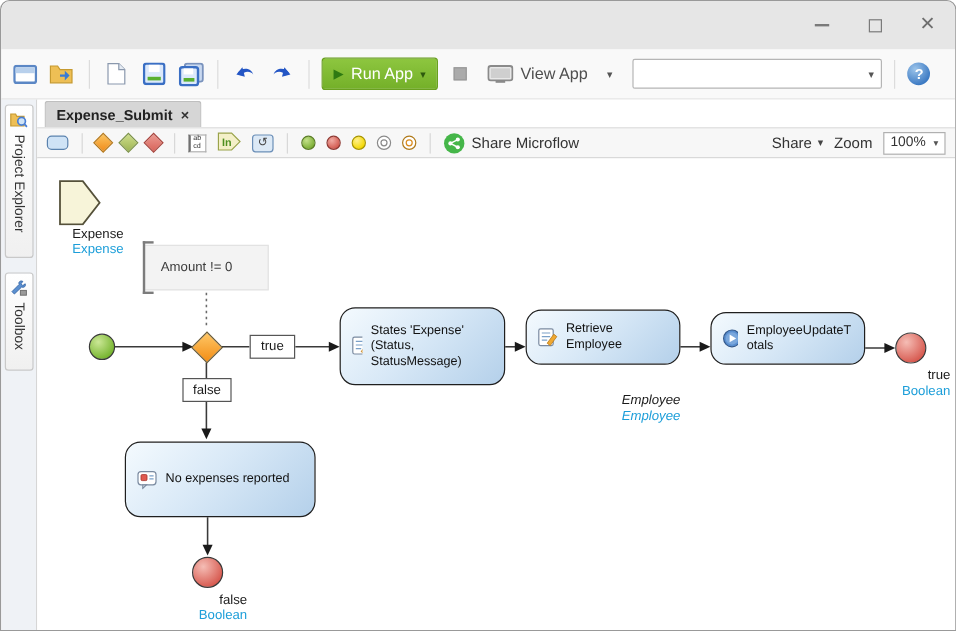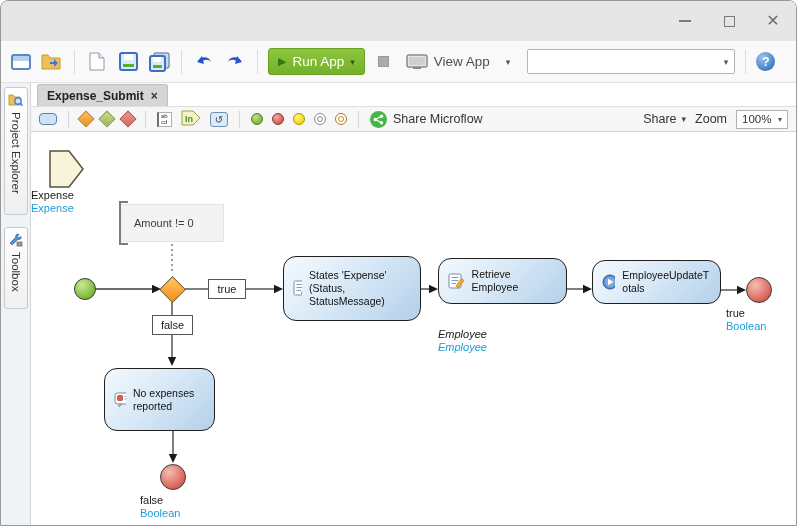--- a/index.html
+++ b/index.html
@@ -82,21 +82,21 @@
   .drop .caret { font-size:9px; color:#444; }
   .zoomsel { width:52px; height:19px; background:#fff; border:1px solid #b0b0b0;
     display:flex; align-items:center; padding:0 5px; font-size:11.5px; }
   .zoomsel .caret { margin-left:auto; font-size:8px; color:#555; }
 
   
   .canvas { flex:1; position:relative; background:#fff; overflow:hidden; }
   .connector-layer { position:absolute; left:0; top:0; pointer-events:none; }
   .abs { position:absolute; }
 
-  .param-labels, .shape-labels { text-align:left; font-size:11px; color:#1a1a1a; line-height:13px; }
+  .param-labels, .shape-labels { text-align:right; font-size:11px; color:#1a1a1a; line-height:13px; }
   .type-blue { color:#1c9ed9; }
 
   .annotation { left:89px; top:72px; width:104px; height:38px; background:#f3f3f3; border:1px solid #e2e2e2;
     display:flex; align-items:center; padding-left:13px; font-size:11px; color:#3c3c3c; }
   .ann-bracket { position:absolute; left:-2px; top:-4px; width:9px; height:44px;
     border-left:2px solid #7c7c7c; border-top:2px solid #7c7c7c; border-bottom:2px solid #7c7c7c; }
 
   .event { border-radius:50%; border:1.5px solid #3a3a3a; }
   .ev-start { left:43px; top:146px; width:22px; height:22px;
     background:radial-gradient(circle at 35% 30%, #cbe796, #77b530 75%); }
@@ -387,21 +387,21 @@
             </svg>
           <div class="atext break-all">EmployeeUpdateTotals</div>
         </div>
 
         <div class="abs event ev-end" style="left:715px; top:145px;"></div>
         <div class="abs shape-labels" style="left:695px; top:175px; width:66px;">
           <div>true</div>
           <div class="type-blue">Boolean</div>
         </div>
 
-        <div class="abs activity" style="left:73px; top:236px; width:111px; height:63px;">
+        <div class="abs activity" style="left:73px; top:236px; width:159px; height:63px;">
           <svg width="17" height="16">
               <rect x="1" y="1" width="15" height="11" rx="2.5" fill="#fff" stroke="#7a8aa0"></rect>
               <path d="M5 12 L5 15 L8 12 Z" fill="#fff" stroke="#7a8aa0"></path>
               <rect x="3.5" y="3.5" width="5" height="5" rx="1" fill="#e05a50" stroke="#a8362e" stroke-width="0.7"></rect>
               <line x1="10.5" y1="4.5" x2="14" y2="4.5" stroke="#7aa0c8"></line>
               <line x1="10.5" y1="7" x2="14" y2="7" stroke="#7aa0c8"></line>
             </svg>
           <div class="atext">No expenses reported</div>
         </div>
 

